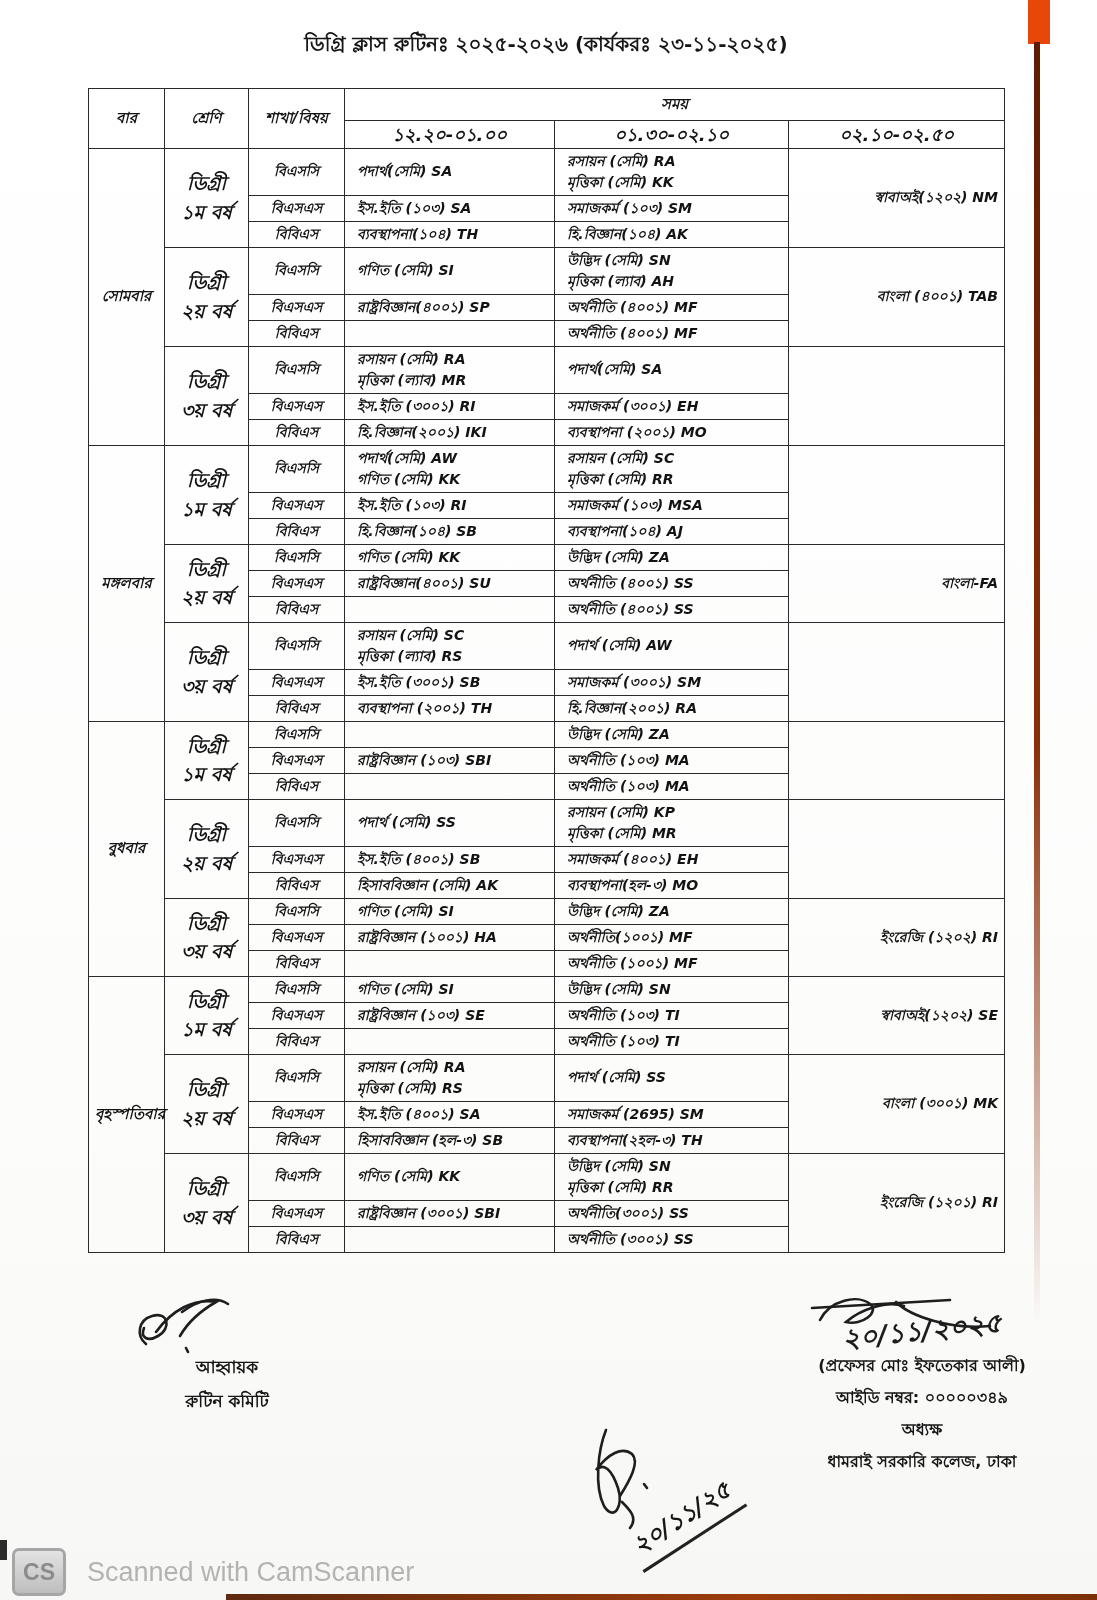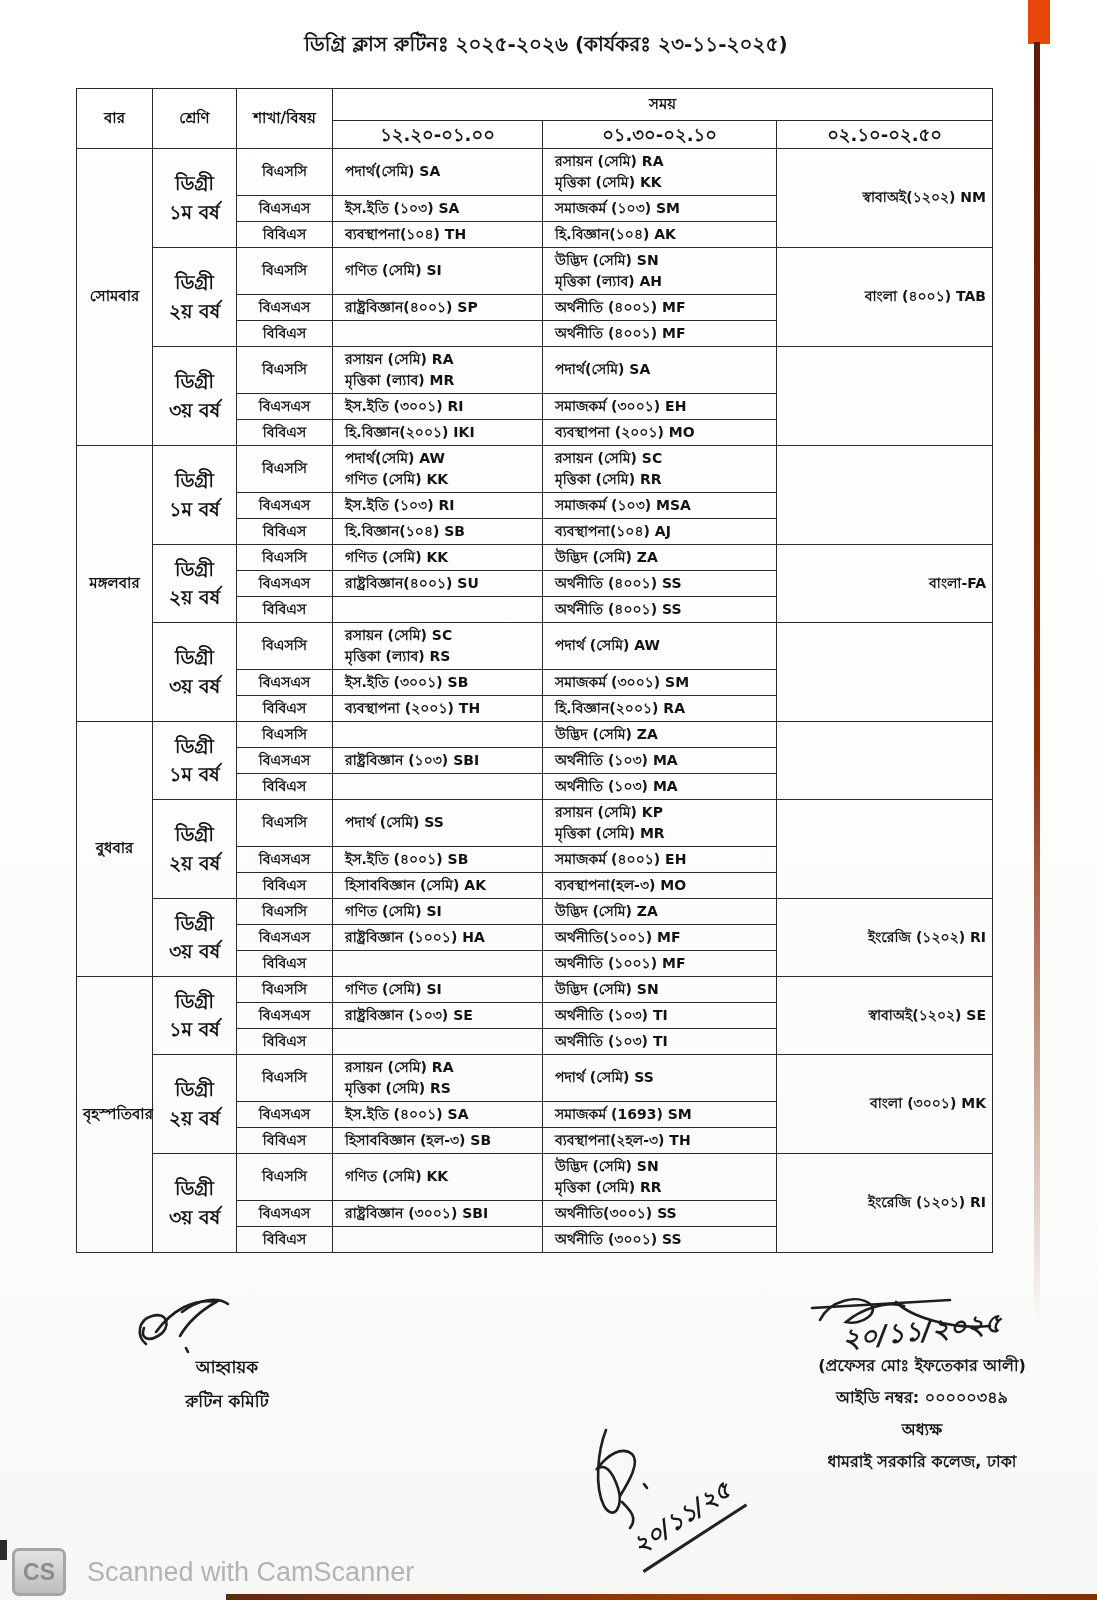--- a/index.html
+++ b/index.html
@@ -15,22 +15,22 @@
     background:linear-gradient(180deg,#5e1b03,#8a2e08 55%,rgba(138,46,8,0));}
   .strip-bottom{position:absolute;left:226px;bottom:0;width:871px;height:6px;
     background:linear-gradient(90deg,#5f2a10,#9c3c0a 60%,#7c3007);}
   .mark-left{position:absolute;left:0;top:1540px;width:7px;height:20px;background:#2b2b2b;}
 
   .titles{position:absolute;left:88px;top:22px;width:916px;text-align:center;}
   .title{font-size:23px;font-weight:700;letter-spacing:.5px;}
   .subtitle{font-size:20px;font-weight:700;margin-top:7px;}
 
   table.routine{
-    position:absolute;left:76px;top:88px;width:916px;
-    border-collapse:collapse;table-layout:fixed;
+    position:absolute;left:88px;top:88px;width:916px;
+    border-collapse:collapse;table-layout:fixed;font-style:italic;
   }
   .routine th,.routine td{
     border:1.4px solid #2a2a2a;
     font-size:14px;font-weight:600;line-height:1.5;
     padding:2px 6px;vertical-align:middle;color:#131313;
   }
   .routine thead th{font-size:15px;text-align:center;padding:4px 2px;}
   .routine thead .time-vals th{font-size:18px;padding:0;}
   td.day{text-align:center;font-size:15px;}
   td.year{text-align:center;font-size:19px;}
@@ -434,21 +434,21 @@
           <div>পদার্থ (সেমি) SS</div>
         </td>
         <td class="slot slot3" rowspan="3">বাংলা (৩০০১) MK</td>
       </tr>
       <tr>
         <td class="branch">বিএসএস</td>
         <td class="slot">
           <div>ইস.ইতি (৪০০১) SA</div>
         </td>
         <td class="slot">
-          <div>সমাজকর্ম (1693) SM</div>
+          <div>সমাজকর্ম (2695) SM</div>
         </td>
       </tr>
       <tr>
         <td class="branch">বিবিএস</td>
         <td class="slot">
           <div>হিসাববিজ্ঞান (হল-৩) SB</div>
         </td>
         <td class="slot">
           <div>ব্যবস্থাপনা(২হল-৩) TH</div>
         </td>

